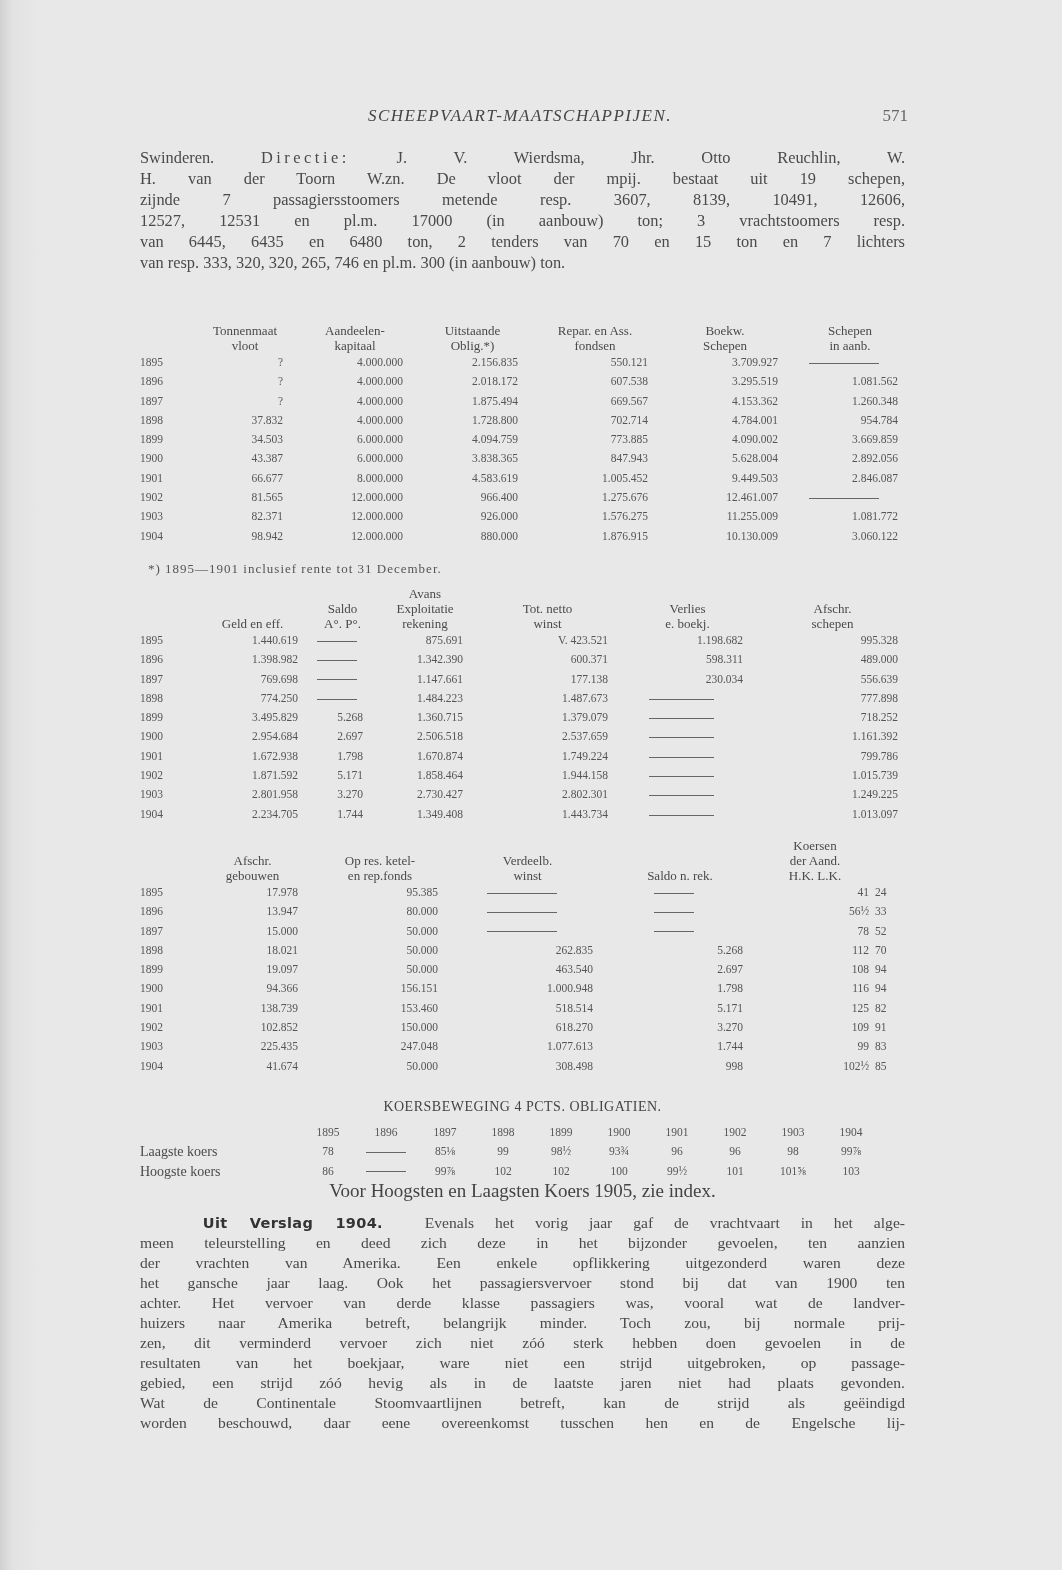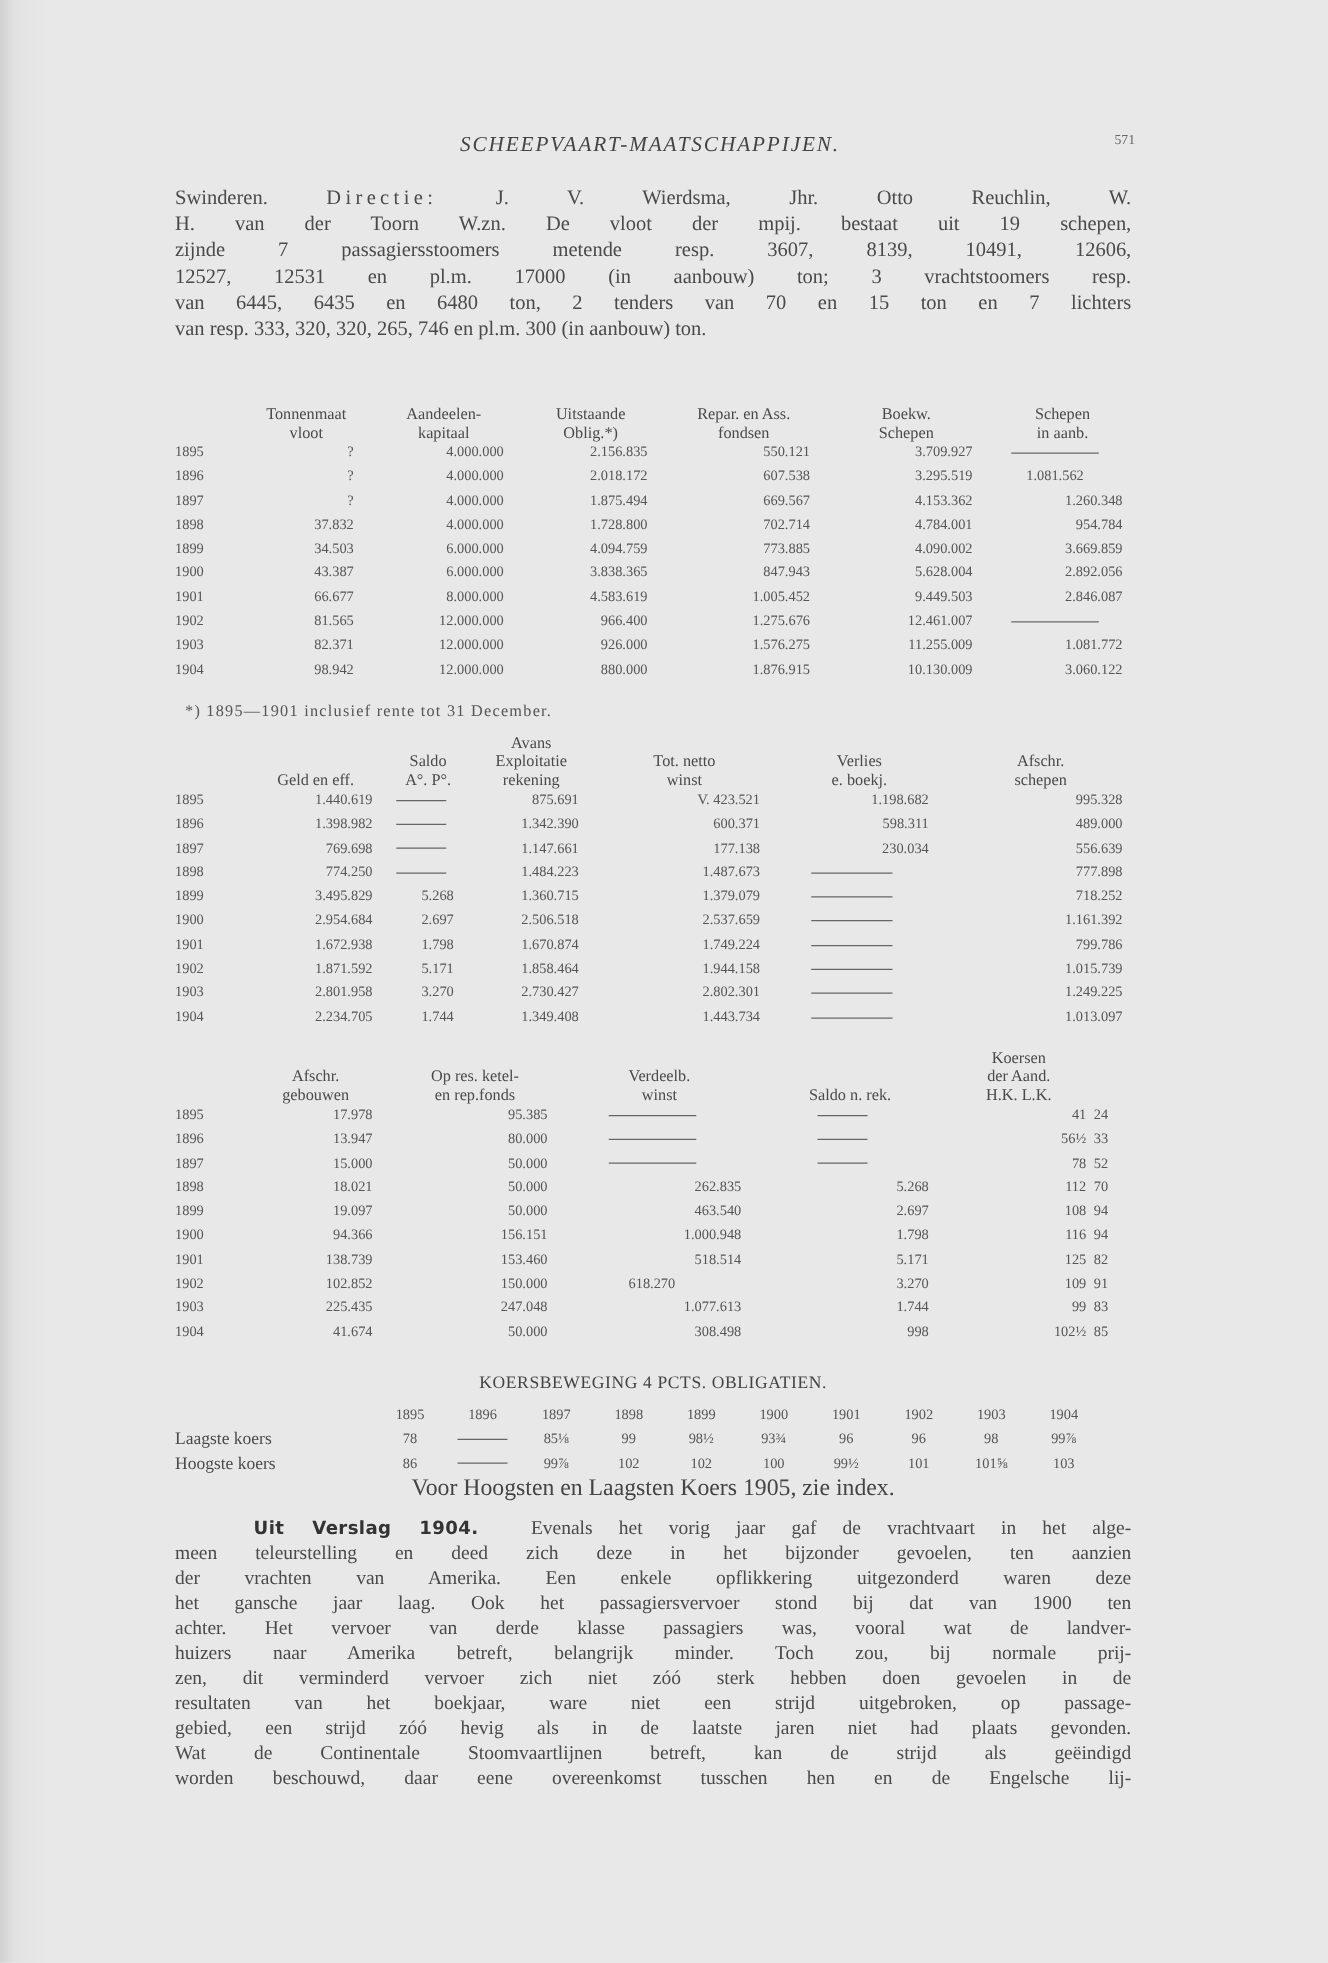--- a/index.html
+++ b/index.html
@@ -7,21 +7,21 @@
     width: 1062px; height: 1570px;
     background: #e6e6e6;
     font-family: "Liberation Serif", "DejaVu Serif", serif;
     color: #3a3a3a;
     position: relative;
     overflow: hidden;
   }
   .page { position: absolute; left: 0; top: 0; width: 1062px; height: 1570px; background: linear-gradient(90deg,#d0d0d0 0px,#e2e2e2 12px,#e8e8e8 40px,#e8e8e8 100%); }
   .header { position: absolute; top: 106px; left: 140px; width: 760px; height: 26px; }
   .header-title { position: absolute; left: 0; right: 0; text-align: center; font-style: italic; font-size: 17px; letter-spacing: 1.5px; color: #444; }
-  .header-page { position: absolute; right: -8px; top: 0; font-size: 11px; color: #666; }
+  .header-page { position: absolute; right: -8px; top: 0; font-size: 17px; color: #666; }
   .para { position: absolute; left: 140px; width: 765px; font-size: 16.4px; line-height: 21px; text-align: justify; color: #4a4a4a; }
   .para .line { display: block; text-align: justify; text-align-last: justify; white-space: nowrap; }
   .para .line.last { text-align-last: left; }
   .spaced { letter-spacing: 3.5px; }
   table.fin { position: absolute; border-collapse: collapse; font-size: 11.5px; color: #555; }
   table.fin td, table.fin th { padding: 0; height: 19.3px; line-height: 19.3px; white-space: nowrap; font-weight: normal; }
   table.fin th { font-size: 13px; line-height: 15px; height: 15px; color: #4a4a4a; vertical-align: bottom; }
   .yr { text-align: left; width: 50px; }
   .num { text-align: right; }
   .c { text-align: center; }
@@ -91,21 +91,21 @@
           <td class="num" style="padding-right: 12px;">3.709.927</td>
           <td class="num" style="text-align: center; padding-right: 12px;"><span class="dash" style="width: 70px;"></span></td>
         </tr>
         <tr>
           <td class="yr">1896</td>
           <td class="num" style="padding-right: 12px;">?</td>
           <td class="num" style="padding-right: 12px;">4.000.000</td>
           <td class="num" style="padding-right: 12px;">2.018.172</td>
           <td class="num" style="padding-right: 12px;">607.538</td>
           <td class="num" style="padding-right: 12px;">3.295.519</td>
-          <td class="num" style="padding-right: 12px; text-align: center;">1.081.562</td>
+          <td class="num" style="padding-right: 12px;">1.081.562</td>
         </tr>
         <tr>
           <td class="yr">1897</td>
           <td class="num" style="padding-right: 12px;">?</td>
           <td class="num" style="padding-right: 12px;">4.000.000</td>
           <td class="num" style="padding-right: 12px;">1.875.494</td>
           <td class="num" style="padding-right: 12px;">669.567</td>
           <td class="num" style="padding-right: 12px;">4.153.362</td>
           <td class="num" style="padding-right: 12px;">1.260.348</td>
         </tr>
@@ -406,21 +406,21 @@
           <td class="num" style="padding-right: 12px;">153.460</td>
           <td class="num" style="padding-right: 12px;">518.514</td>
           <td class="num" style="padding-right: 12px;">5.171</td>
           <td class="num" style="padding-right: 6px;">125</td>
           <td class="num" style="padding-right: 0px; text-align: left;">82</td>
         </tr>
         <tr>
           <td class="yr">1902</td>
           <td class="num" style="padding-right: 12px;">102.852</td>
           <td class="num" style="padding-right: 12px;">150.000</td>
-          <td class="num" style="padding-right: 12px; text-align: center;">618.270</td>
+          <td class="num" style="padding-right: 12px;">618.270</td>
           <td class="num" style="padding-right: 12px;">3.270</td>
           <td class="num" style="padding-right: 6px;">109</td>
           <td class="num" style="padding-right: 0px; text-align: left;">91</td>
         </tr>
         <tr>
           <td class="yr">1903</td>
           <td class="num" style="padding-right: 12px;">225.435</td>
           <td class="num" style="padding-right: 12px;">247.048</td>
           <td class="num" style="padding-right: 12px;">1.077.613</td>
           <td class="num" style="padding-right: 12px;">1.744</td>

